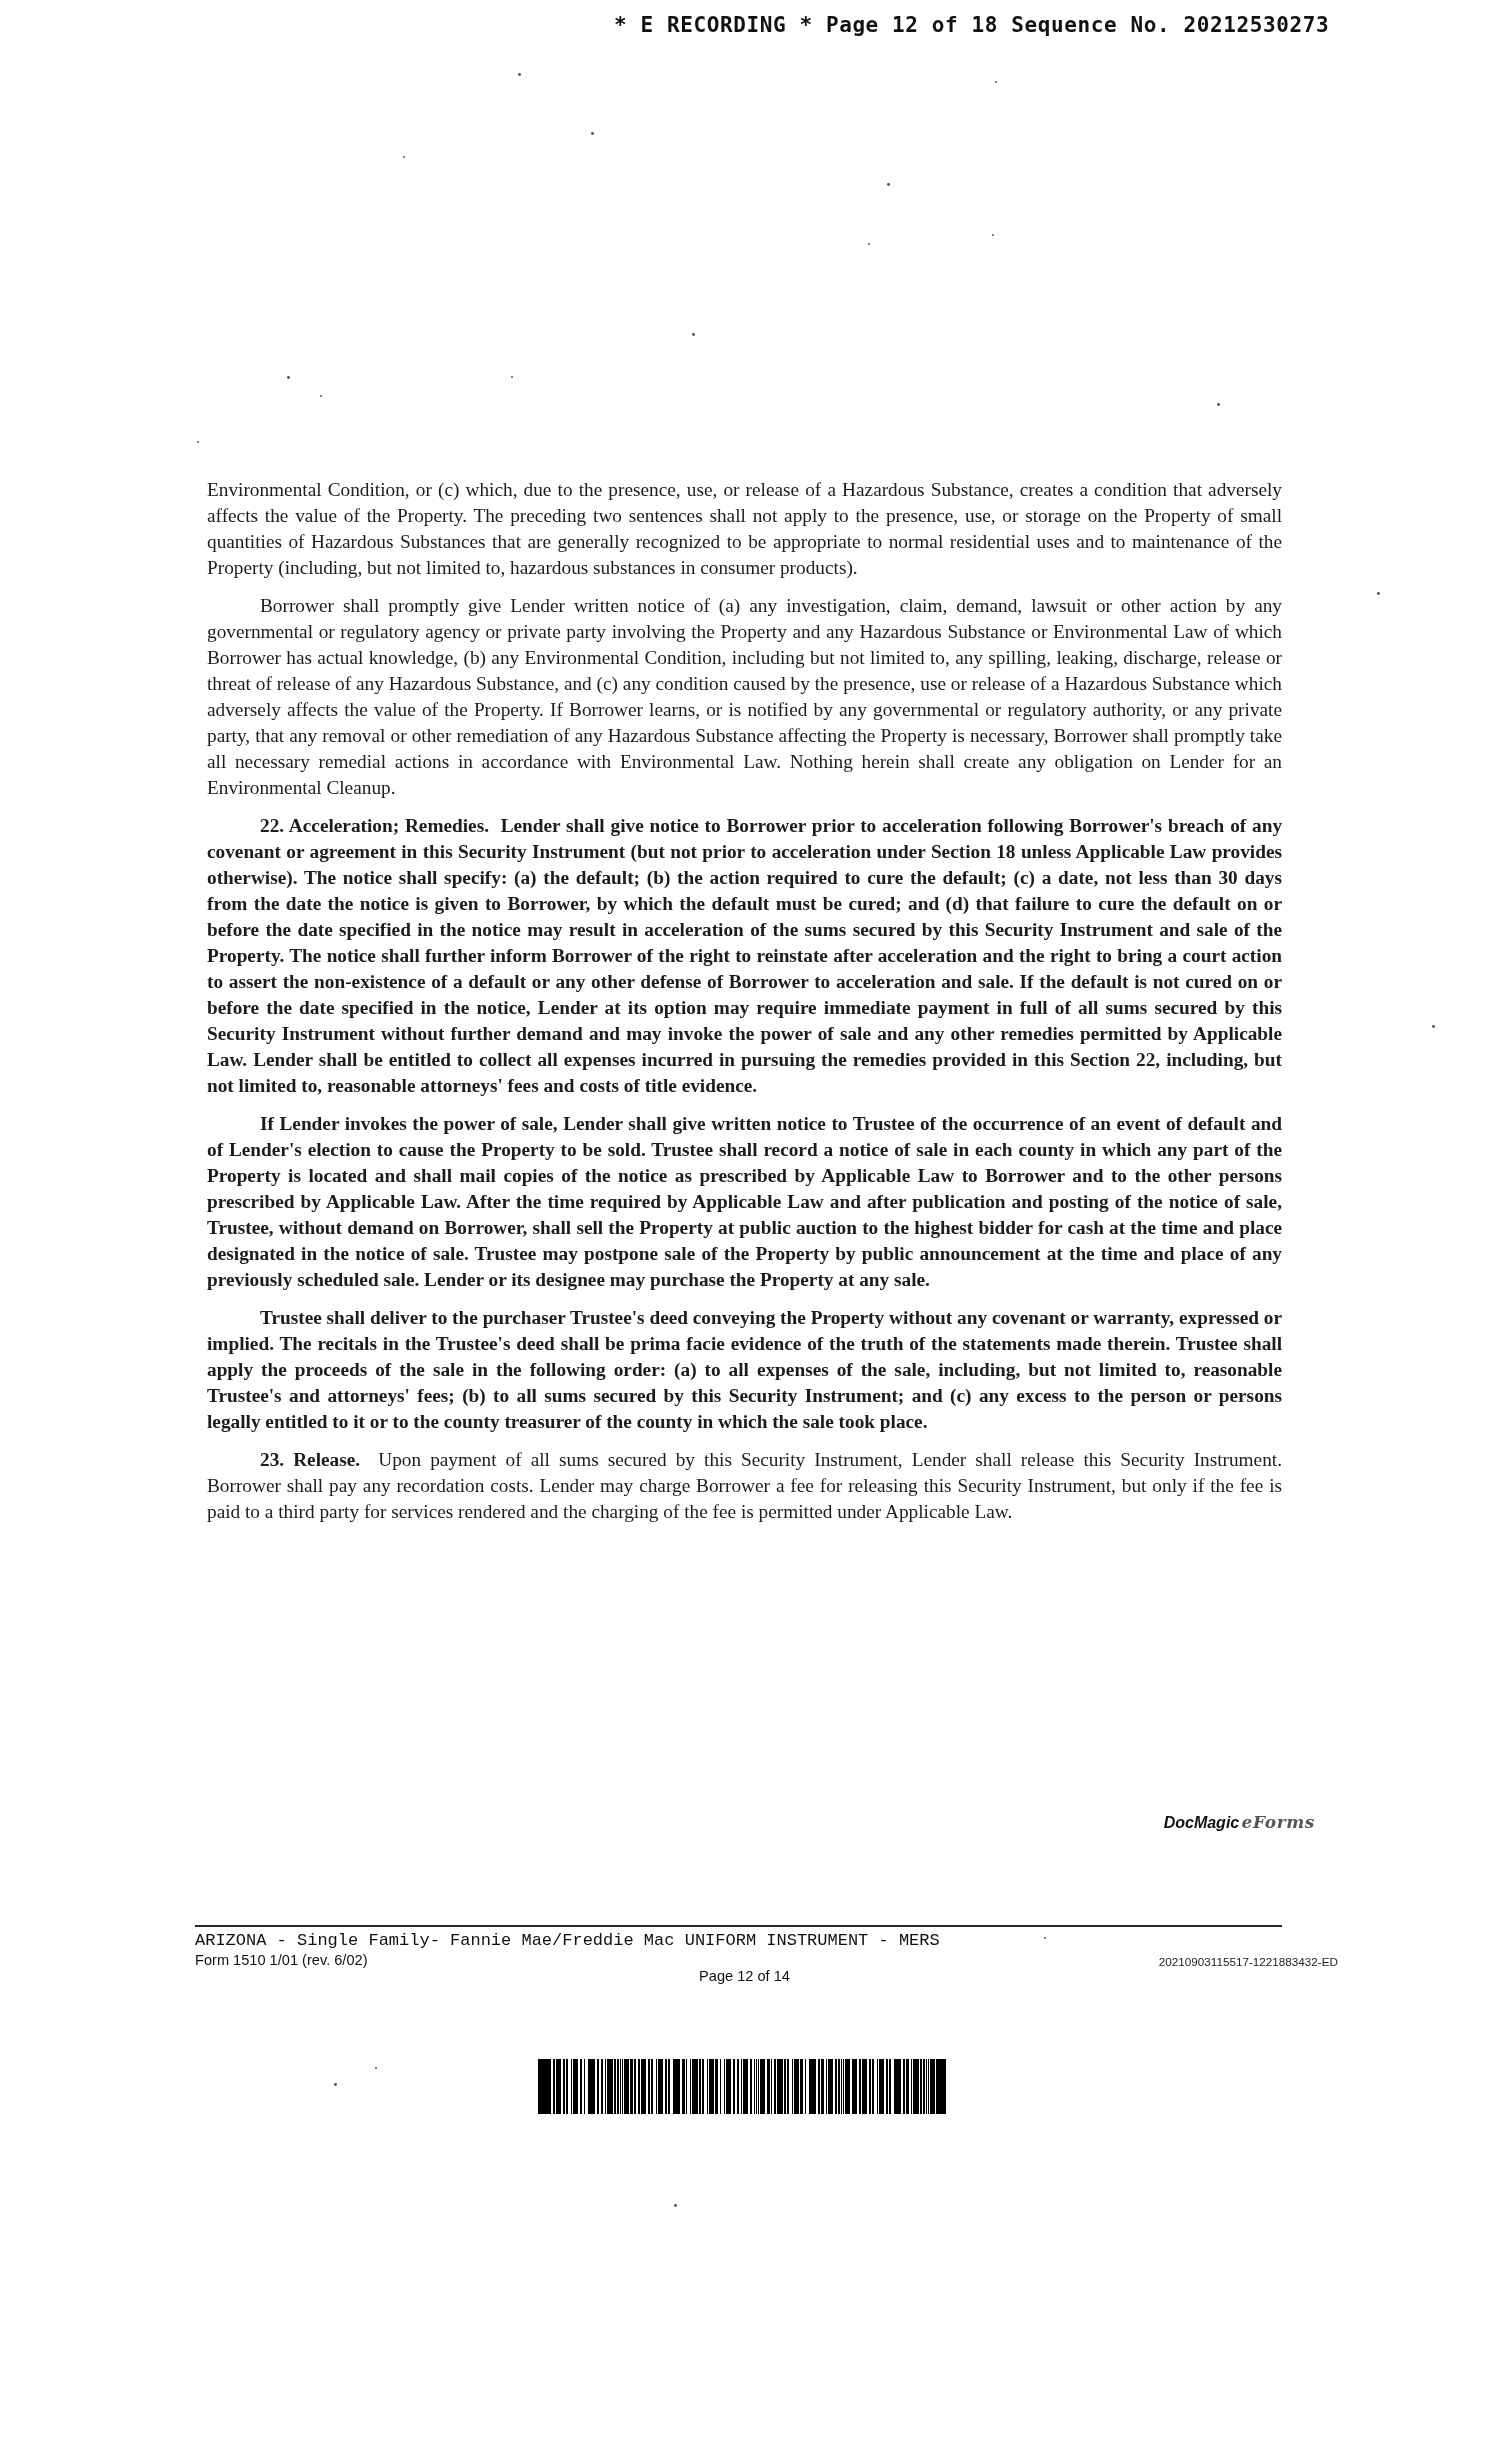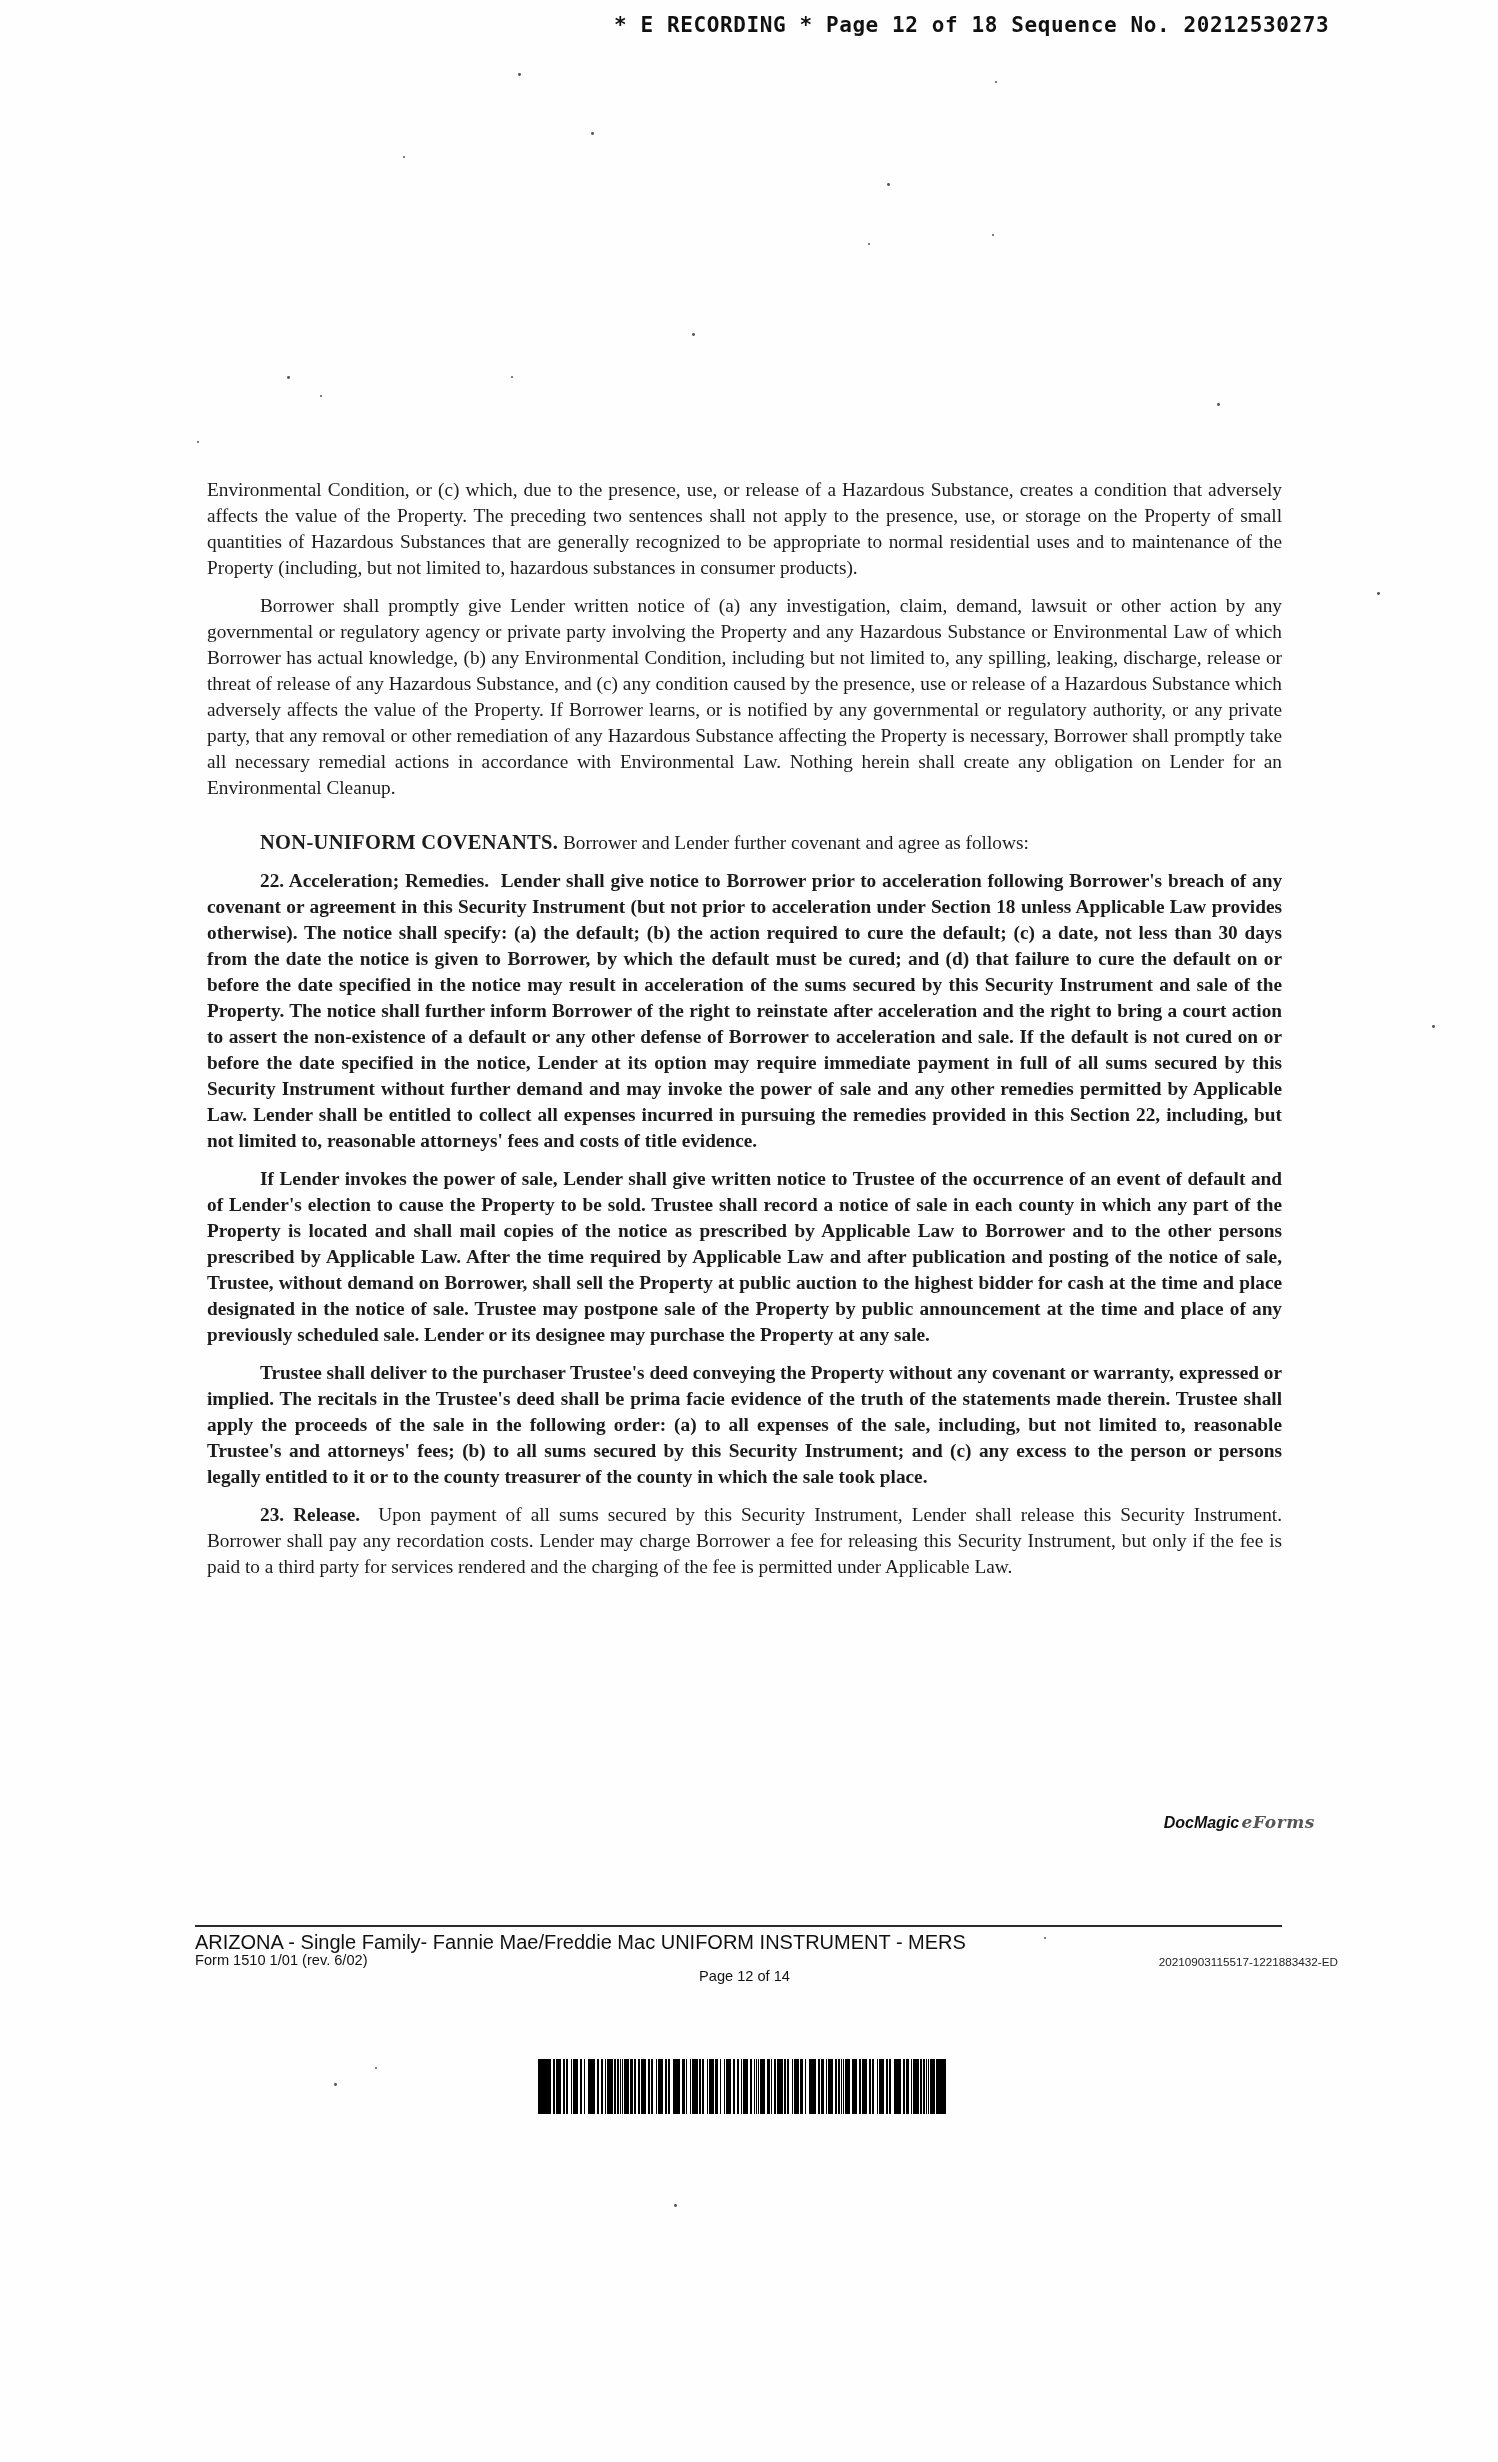--- a/index.html
+++ b/index.html
@@ -47,22 +47,22 @@
     left:195px;
     top:1925px;
     width:1087px;
     height:2.3px;
     background:#2a2a2a;
   }
   .footer-line1{
     position:absolute;
     left:195px;
     top:1931px;
-    font-family:Liberation Sans, sans-serif;
-    font-size:20px;
+    font-family:Liberation Mono, monospace;
+    font-size:17px;
     color:#111;
     white-space:nowrap;
   }
   .footer-line2{
     position:absolute;
     left:195px;
     top:1952px;
     font-family:"Liberation Sans", sans-serif;
     font-size:14.6px;
     color:#111;
@@ -142,21 +142,20 @@
 <div class="page">
 
   <div class="rec-header">* E RECORDING * Page 12 of 18 Sequence No. 20212530273</div>
 
   <div class="body-text">
 
     <p>Environmental Condition, or (c) which, due to the presence, use, or release of a Hazardous Substance, creates a condition that adversely affects the value of the Property.  The preceding two sentences shall not apply to the presence, use, or storage on the Property of small quantities of Hazardous Substances that are generally recognized to be appropriate to normal residential uses and to maintenance of the Property (including, but not limited to, hazardous substances in consumer products).</p>
 
     <p class="indent">Borrower shall promptly give Lender written notice of (a) any investigation, claim, demand, lawsuit or other action by any governmental or regulatory agency or private party involving the Property and any Hazardous Substance or Environmental Law of which Borrower has actual knowledge, (b) any Environmental Condition, including but not limited to, any spilling, leaking, discharge, release or threat of release of any Hazardous Substance, and (c) any condition caused by the presence, use or release of a Hazardous Substance which adversely affects the value of the Property.  If Borrower learns, or is notified by any governmental or regulatory authority, or any private party, that any removal or other remediation of any Hazardous Substance affecting the Property is necessary, Borrower shall promptly take all necessary remedial actions in accordance with Environmental Law.  Nothing herein shall create any obligation on Lender for an Environmental Cleanup.</p>
 
-    <p class="indent covenants-line"><span class="covenants-heading">NON-UNIFORM COVENANTS.</span> <span>Borrower and Lender further covenant and agree as follows:</span></p>
 
     <p class="indent bold"><span>22. Acceleration; Remedies.</span>&nbsp;&nbsp;<span>Lender shall give notice to Borrower prior to acceleration following Borrower's breach of any covenant or agreement in this Security Instrument (but not prior to acceleration under Section 18 unless Applicable Law provides otherwise).  The notice shall specify:  (a) the default; (b) the action required to cure the default; (c) a date, not less than 30 days from the date the notice is given to Borrower, by which the default must be cured; and (d) that failure to cure the default on or before the date specified in the notice may result in acceleration of the sums secured by this Security Instrument and sale of the Property.  The notice shall further inform Borrower of the right to reinstate after acceleration and the right to bring a court action to assert the non-existence of a default or any other defense of Borrower to acceleration and sale.  If the default is not cured on or before the date specified in the notice, Lender at its option may require immediate payment in full of all sums secured by this Security Instrument without further demand and may invoke the power of sale and any other remedies permitted by Applicable Law.  Lender shall be entitled to collect all expenses incurred in pursuing the remedies provided in this Section 22, including, but not limited to, reasonable attorneys' fees and costs of title evidence.</span></p>
 
     <p class="indent bold">If Lender invokes the power of sale, Lender shall give written notice to Trustee of the occurrence of an event of default and of Lender's election to cause the Property to be sold.  Trustee shall record a notice of sale in each county in which any part of the Property is located and shall mail copies of the notice as prescribed by Applicable Law to Borrower and to the other persons prescribed by Applicable Law.  After the time required by Applicable Law and after publication and posting of the notice of sale, Trustee, without demand on Borrower, shall sell the Property at public auction to the highest bidder for cash at the time and place designated in the notice of sale.  Trustee may postpone sale of the Property by public announcement at the time and place of any previously scheduled sale.  Lender or its designee may purchase the Property at any sale.</p>
 
     <p class="indent bold">Trustee shall deliver to the purchaser Trustee's deed conveying the Property without any covenant or warranty, expressed or implied.  The recitals in the Trustee's deed shall be prima facie evidence of the truth of the statements made therein.  Trustee shall apply the proceeds of the sale in the following order:  (a) to all expenses of the sale, including, but not limited to, reasonable Trustee's and attorneys' fees; (b) to all sums secured by this Security Instrument; and (c) any excess to the person or persons legally entitled to it or to the county treasurer of the county in which the sale took place.</p>
 
     <p class="indent"><b>23. Release.</b>&nbsp;&nbsp;<span>Upon payment of all sums secured by this Security Instrument, Lender shall release this Security Instrument.  Borrower shall pay any recordation costs.  Lender may charge Borrower a fee for releasing this Security Instrument, but only if the fee is paid to a third party for services rendered and the charging of the fee is permitted under Applicable Law.</span></p>
 
   </div>

